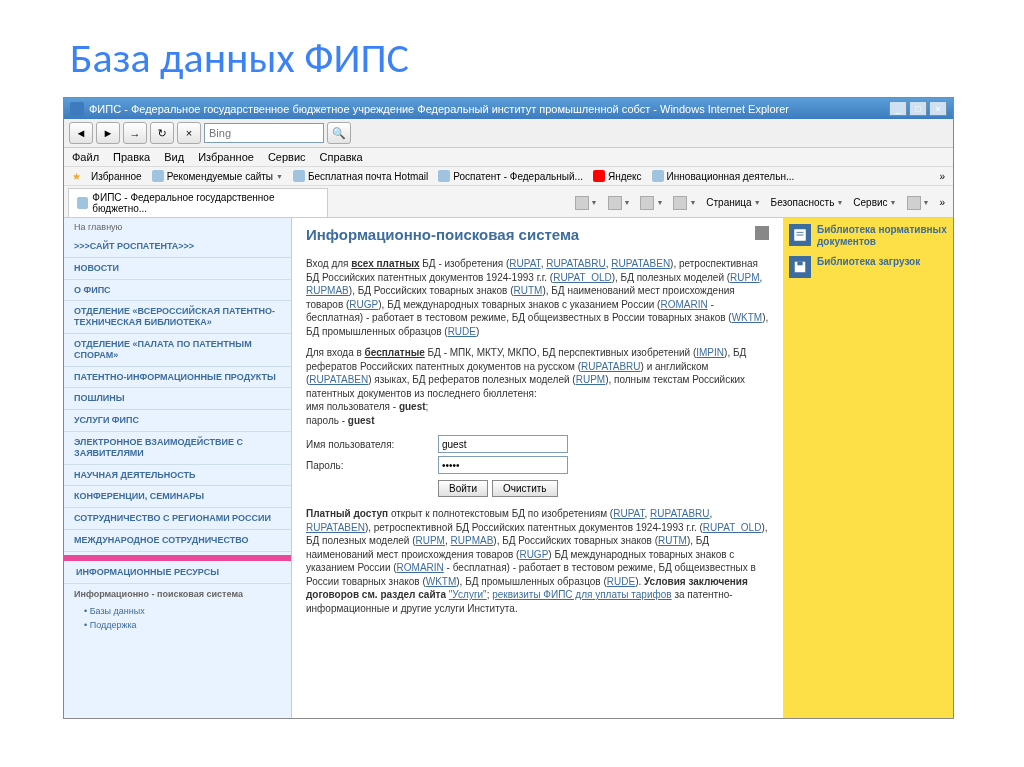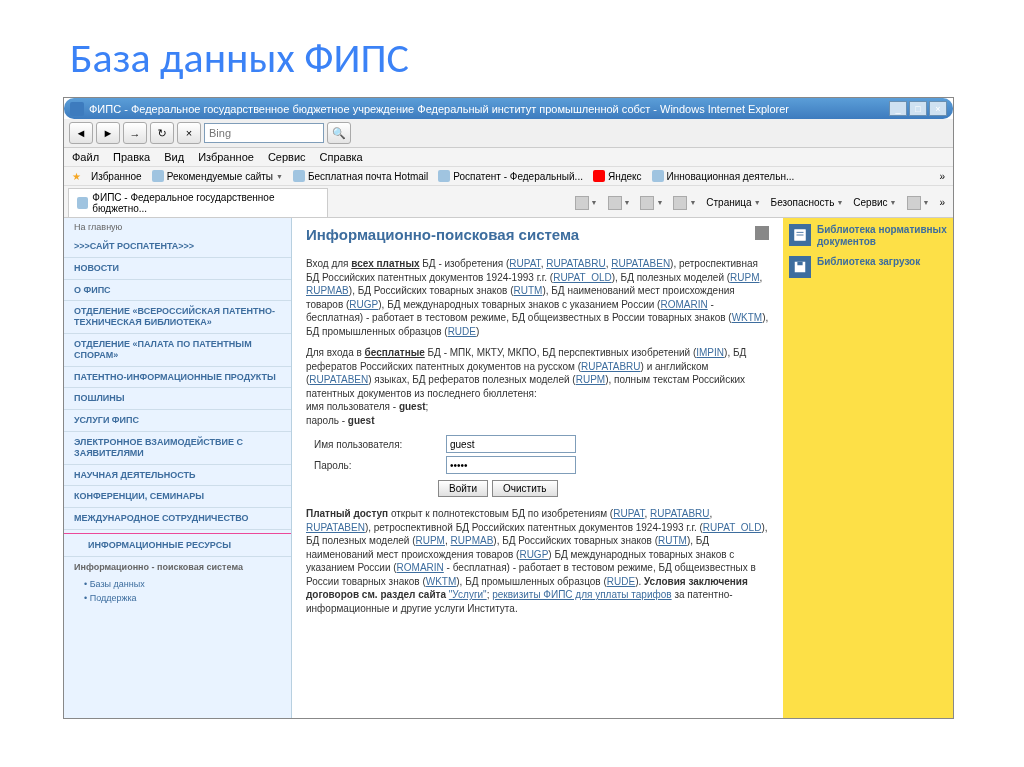--- a/index.html
+++ b/index.html
@@ -1,19 +1,19 @@
 <!DOCTYPE html>
 <html><head>
 <meta charset="utf-8">
 <style>
 * { box-sizing: border-box; margin: 0; padding: 0; }
 body { font-family: Tahoma, Arial, sans-serif; font-size: 11px; background: #fff; width: 1024px; height: 767px; overflow: hidden; }
 .slide-title { font-size: 42px; font-weight: 300; color: #3b82f6; padding: 32px 70px 14px; font-family: Calibri, Arial, sans-serif; }
 .browser { margin: 0 70px 0 63px; border: 1px solid #888; }
-.titlebar { background: linear-gradient(#5b9ed8, #3d7bbe); color: #fff; padding: 3px 6px; display: flex; align-items: center; gap: 5px; font-size: 11px; border-radius: 10px; }
+.titlebar { background: linear-gradient(#5b9ed8, #3d7bbe); color: #fff; padding: 3px 6px; display: flex; align-items: center; gap: 5px; font-size: 11px; }
 .titlebar .ie-icon { width: 14px; height: 14px; background: #3d7bbe; border-radius: 2px; }
 .titlebar .wincontrols { margin-left: auto; display: flex; gap: 2px; }
 .winbtn { width: 18px; height: 15px; background: #cfe1f1; border: 1px solid #6a8fb0; font-size: 9px; display: flex; align-items: center; justify-content: center; cursor: pointer; }
 .addrbar { background: #f0f0f0; padding: 3px 5px; display: flex; align-items: center; gap: 3px; border-bottom: 1px solid #ccc; }
 .navbtn { width: 24px; height: 22px; background: linear-gradient(#fff,#e4e4e4); border: 1px solid #aaa; border-radius: 3px; display: flex; align-items: center; justify-content: center; cursor: pointer; font-size: 11px; }
 .addr-input { flex: 1; height: 20px; border: 1px solid #7f9db9; padding: 1px 4px; font-size: 11px; background: #fff; }
 .search-input { width: 120px; height: 20px; border: 1px solid #7f9db9; padding: 1px 4px; font-size: 11px; color: #888; }
 .menubar { background: #f4f4f4; padding: 3px 8px; display: flex; gap: 14px; font-size: 11px; border-bottom: 1px solid #ddd; }
 .menubar span { cursor: pointer; }
 .favbar { background: #f4f4f4; padding: 3px 8px; display: flex; align-items: center; gap: 10px; font-size: 10px; border-bottom: 1px solid #ddd; }
@@ -22,31 +22,31 @@
 .fi-icon { width: 12px; height: 12px; background: #a0c4e0; border-radius: 2px; }
 .tabbar { background: #f4f4f4; padding: 2px 4px 0; display: flex; align-items: center; border-bottom: 1px solid #ccc; }
 .tab { background: #fff; border: 1px solid #ccc; border-bottom: none; padding: 3px 8px; font-size: 10px; display: flex; align-items: center; gap: 4px; cursor: pointer; max-width: 260px; }
 .tabtools { margin-left: auto; display: flex; gap: 10px; font-size: 10px; align-items: center; padding-right: 4px; }
 .tabtools > span { display: flex; align-items: center; gap: 2px; cursor: pointer; }
 .ti { width: 14px; height: 14px; background: #d0d0d0; border: 1px solid #aaa; }
 .content { display: flex; background: #fff; height: 500px; overflow: hidden; }
 .sidebar { width: 228px; background: #e9f3ff; border-right: 1px solid #b8d0e0; font-size: 9px; }
 .sidetop { padding: 4px 10px; color: #666; font-size: 9px; }
 .sideitem { padding: 5px 10px; border-bottom: 1px solid #cdddea; color: #3d6d9e; font-weight: bold; cursor: pointer; text-transform: uppercase; font-size: 9px; line-height: 1.2; }
-.sidehead { padding: 6px 24px; border-bottom: 1px solid #cdddea; border-top: 1px solid #ec4899; color: #3d6d9e; font-weight: bold; font-size: 9px; margin-top: 3px; }
+.sidehead { padding: 6px 12px; border-bottom: 1px solid #cdddea; border-top: 6px solid #ec4899; color: #3d6d9e; font-weight: bold; font-size: 9px; margin-top: 3px; }
 .sideactive { padding: 5px 10px; color: #666; font-weight: bold; font-size: 9px; }
 .sidesub { padding: 2px 10px 2px 20px; color: #3d6d9e; font-size: 9px; cursor: pointer; }
 .main { flex: 1; padding: 8px 14px; font-size: 10px; color: #333; overflow: hidden; }
 .main h2 { color: #3d6d9e; font-size: 15px; font-weight: bold; margin-bottom: 14px; }
 .main .pageicon { float: right; width: 14px; height: 14px; background: #888; }
 .para { margin: 8px 0; line-height: 1.35; }
 .para a { color: #3d6d9e; text-decoration: underline; }
 .para b { font-weight: bold; }
 .formrow { display: flex; align-items: center; gap: 12px; margin: 3px 0; }
-.formrow label { width: 120px; margin-left: 8px; }
+.formrow label { width: 120px; }
 .formrow input { width: 130px; height: 18px; border: 1px solid #7f9db9; padding: 1px 3px; font-size: 10px; }
 .formbtns { margin: 6px 0 10px 132px; display: flex; gap: 4px; }
 .formbtns button { padding: 2px 10px; font-size: 10px; background: linear-gradient(#fff,#e0e0e0); border: 1px solid #888; cursor: pointer; }
 .rightcol { width: 170px; background: #fde047; padding: 6px; font-size: 10px; }
 .ritem { display: flex; gap: 6px; margin-bottom: 8px; cursor: pointer; }
 .ricon { width: 22px; height: 22px; background: #3d6d9e; flex-shrink: 0; display: flex; align-items: center; justify-content: center; }
 .ricon svg { width: 14px; height: 14px; }
 .rtext { color: #3d6d9e; font-weight: bold; line-height: 1.2; }
 .chev { font-size: 7px; color: #666; }
 </style>
@@ -161,20 +161,21 @@
       <div class="sideitem">НОВОСТИ</div>
       <div class="sideitem">О ФИПС</div>
       <div class="sideitem">ОТДЕЛЕНИЕ «ВСЕРОССИЙСКАЯ ПАТЕНТНО-ТЕХНИЧЕСКАЯ БИБЛИОТЕКА»</div>
       <div class="sideitem">ОТДЕЛЕНИЕ «ПАЛАТА ПО ПАТЕНТНЫМ СПОРАМ»</div>
       <div class="sideitem">ПАТЕНТНО-ИНФОРМАЦИОННЫЕ ПРОДУКТЫ</div>
       <div class="sideitem">ПОШЛИНЫ</div>
       <div class="sideitem">УСЛУГИ ФИПС</div>
       <div class="sideitem">ЭЛЕКТРОННОЕ ВЗАИМОДЕЙСТВИЕ С ЗАЯВИТЕЛЯМИ</div>
       <div class="sideitem">НАУЧНАЯ ДЕЯТЕЛЬНОСТЬ</div>
       <div class="sideitem">КОНФЕРЕНЦИИ, СЕМИНАРЫ</div>
+      <div class="sideitem">СОТРУДНИЧЕСТВО С РЕГИОНАМИ РОССИИ</div>
       <div class="sideitem">МЕЖДУНАРОДНОЕ СОТРУДНИЧЕСТВО</div>
       <div class="sidehead">ИНФОРМАЦИОННЫЕ РЕСУРСЫ</div>
       <div class="sideactive">Информационно - поисковая система</div>
       <div class="sidesub">• <span>Базы данных</span></div>
       <div class="sidesub">• <span>Поддержка</span></div>
     </div>
 
     <div class="main">
       <div class="pageicon"></div>
       <h2>Информационно-поисковая система</h2>

